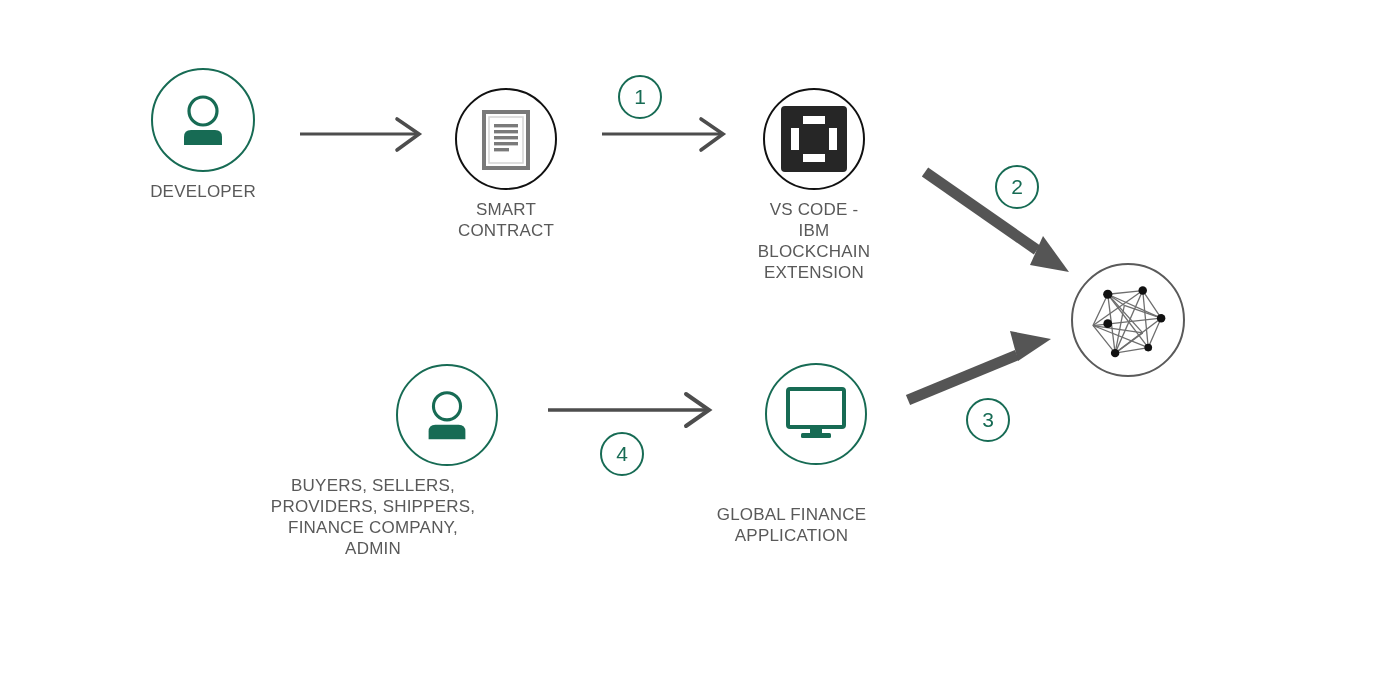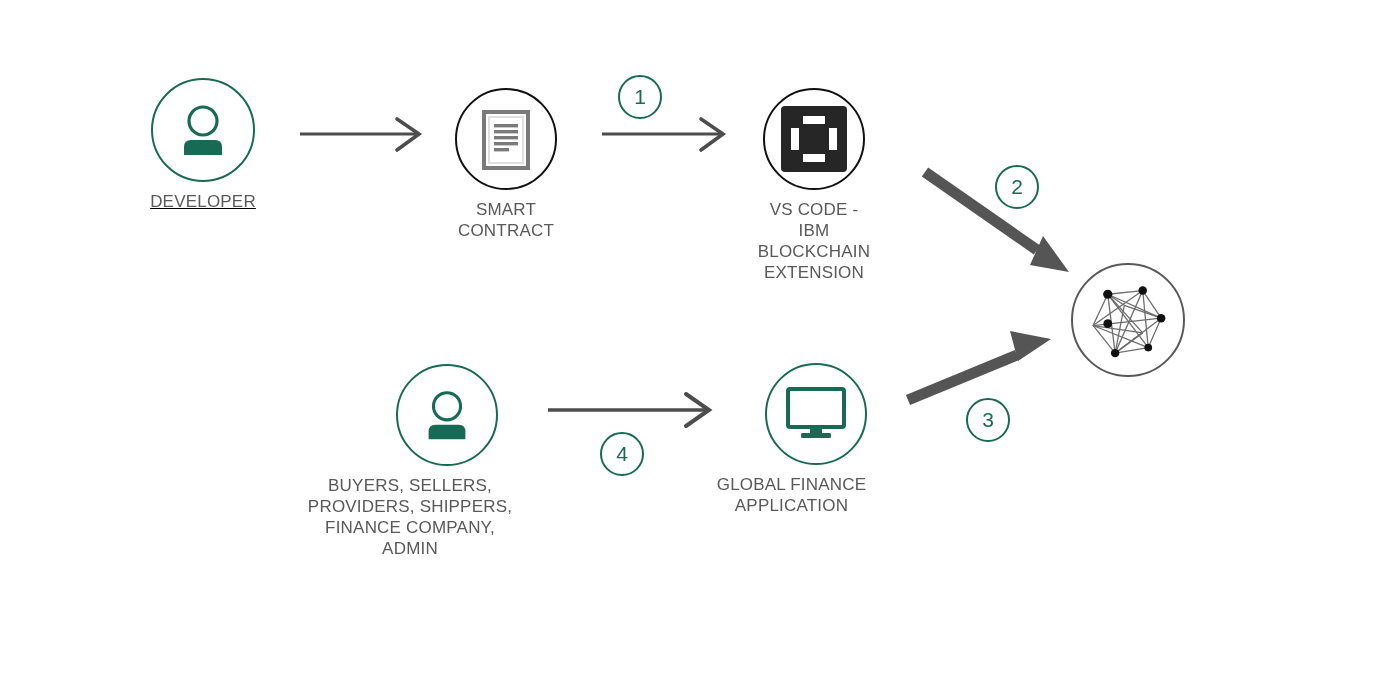--- a/index.html
+++ b/index.html
@@ -87,21 +87,21 @@
       <line x1="925" y1="172" x2="1037" y2="250" stroke="#555555" stroke-width="11" stroke-linecap="butt"></line>
       <polygon points="1069,272 1030,265 1043,236" fill="#555555"></polygon>
     </g>
 
     <g>
       <line x1="908" y1="400" x2="1017" y2="355" stroke="#555555" stroke-width="11" stroke-linecap="butt"></line>
       <polygon points="1051,339 1018,361 1010,331" fill="#555555"></polygon>
     </g>
   </svg>
 
-  <div class="node" style="left:151px; top:78px; width:104px;text-decoration:underline;">
+  <div class="node" style="left:151px; top:68px; width:104px;">
     <div class="node-circle" style="width:104px; height:104px; border:2.5px solid #176B54;">
       <svg width="62" height="62" viewBox="0 0 62 62">
         <circle cx="31" cy="22" r="14" fill="none" stroke="#176B54" stroke-width="3.2"></circle>
         <path d="M12 56 L12 48 Q12 41 19 41 L43 41 Q50 41 50 48 L50 56 Z" fill="#176B54"></path>
       </svg>
     </div>
     <div class="node-label">DEVELOPER</div>
   </div>
 
   <div class="node" style="left:763px; top:88px; width:102px;">
@@ -161,34 +161,34 @@
           <circle cx="66" cy="18" r="4.6"></circle>
           <circle cx="86" cy="48" r="4.6"></circle>
           <circle cx="72" cy="80" r="4.2"></circle>
           <circle cx="36" cy="86" r="4.6"></circle>
           <circle cx="28" cy="54" r="4.8"></circle>
         </g>
       </svg>
     </div>
   </div>
 
-  <div class="node" style="left:396px; top:364px; width:102px;">
+  <div class="node" style="left:396px; top:364px; width:102px;align-items:flex-end;">
     <div class="node-circle" style="width:102px; height:102px; border:2.5px solid #176B54;">
       <svg width="60" height="60" viewBox="0 0 62 62">
         <circle cx="31" cy="22" r="14" fill="none" stroke="#176B54" stroke-width="3.2"></circle>
         <path d="M12 56 L12 48 Q12 41 19 41 L43 41 Q50 41 50 48 L50 56 Z" fill="#176B54"></path>
       </svg>
     </div>
     <div class="node-label" style="width:250px; margin-left:-74px;">BUYERS, SELLERS,
 PROVIDERS, SHIPPERS,
 FINANCE COMPANY,
 ADMIN</div>
   </div>
 
-  <div class="node" style="left:765px; top:363px; width:102px;">
+  <div class="node" style="left:765px; top:363px; width:102px;gap:30px;">
     <div class="node-circle" style="width:102px; height:102px; border:2.5px solid #176B54;">
       <svg width="64" height="58" viewBox="0 0 64 58">
         <rect x="4" y="4" width="56" height="38" rx="2" fill="#ffffff" stroke="#176B54" stroke-width="4"></rect>
         <rect x="26" y="42" width="12" height="7" fill="#176B54"></rect>
         <rect x="17" y="48" width="30" height="5" rx="1.5" fill="#176B54"></rect>
       </svg>
     </div>
     <div class="node-label" style="width:200px; margin-left:-49px;">GLOBAL FINANCE
 APPLICATION</div>
   </div>

